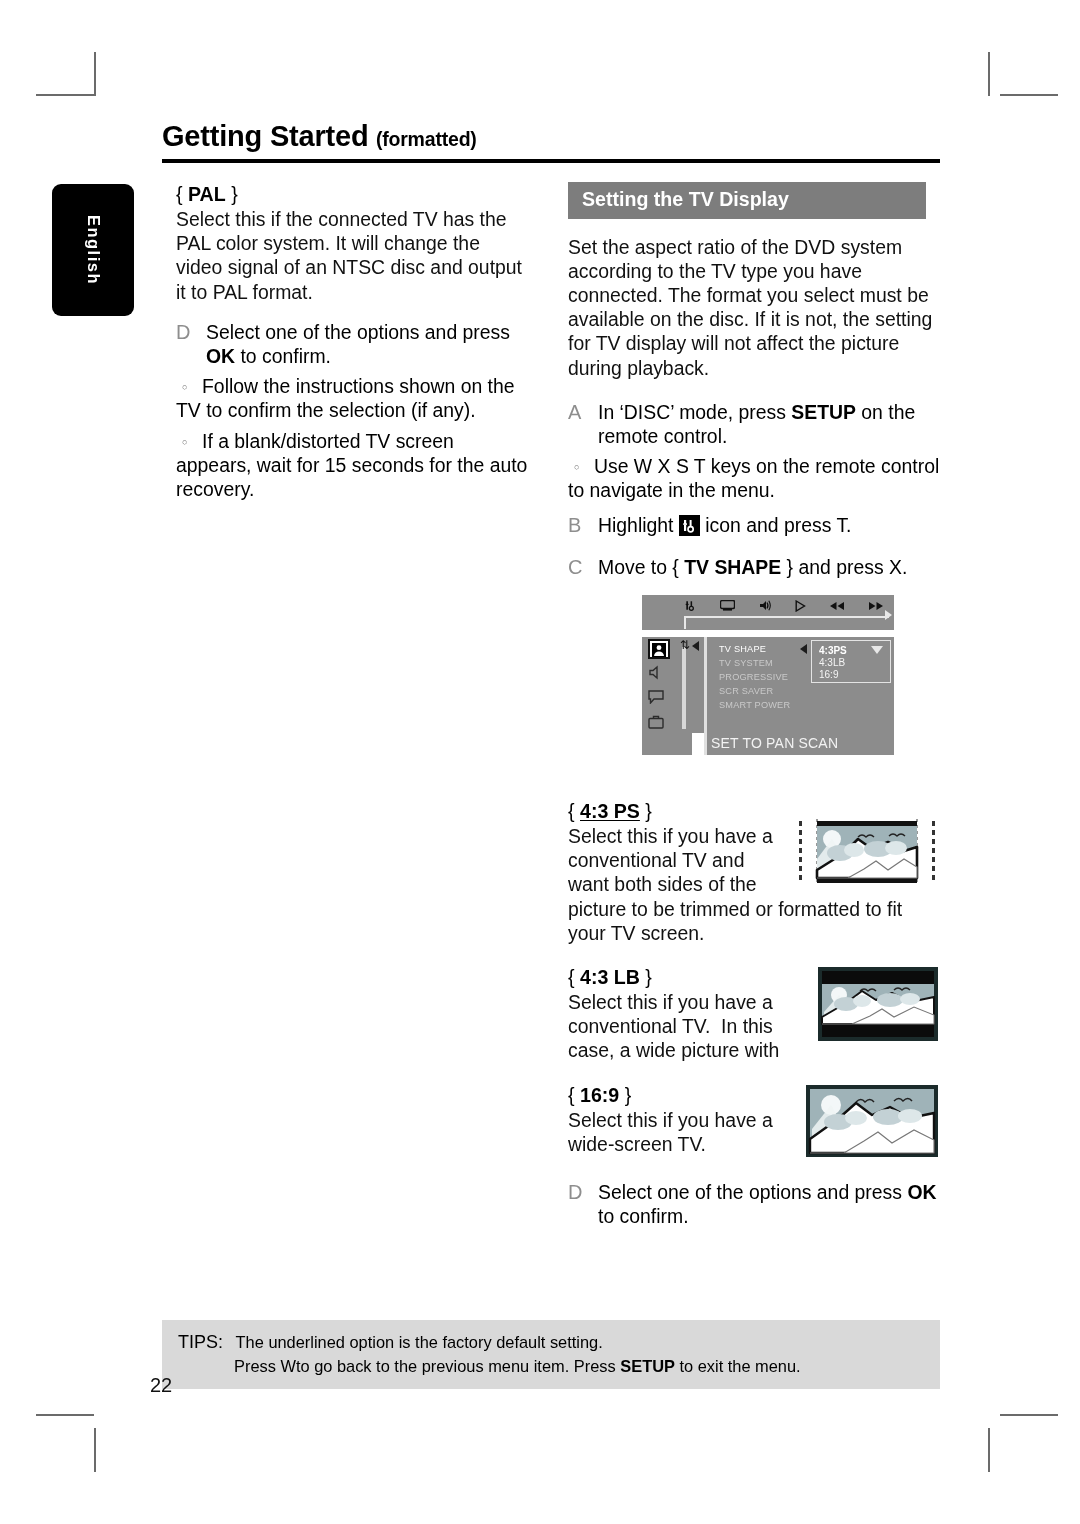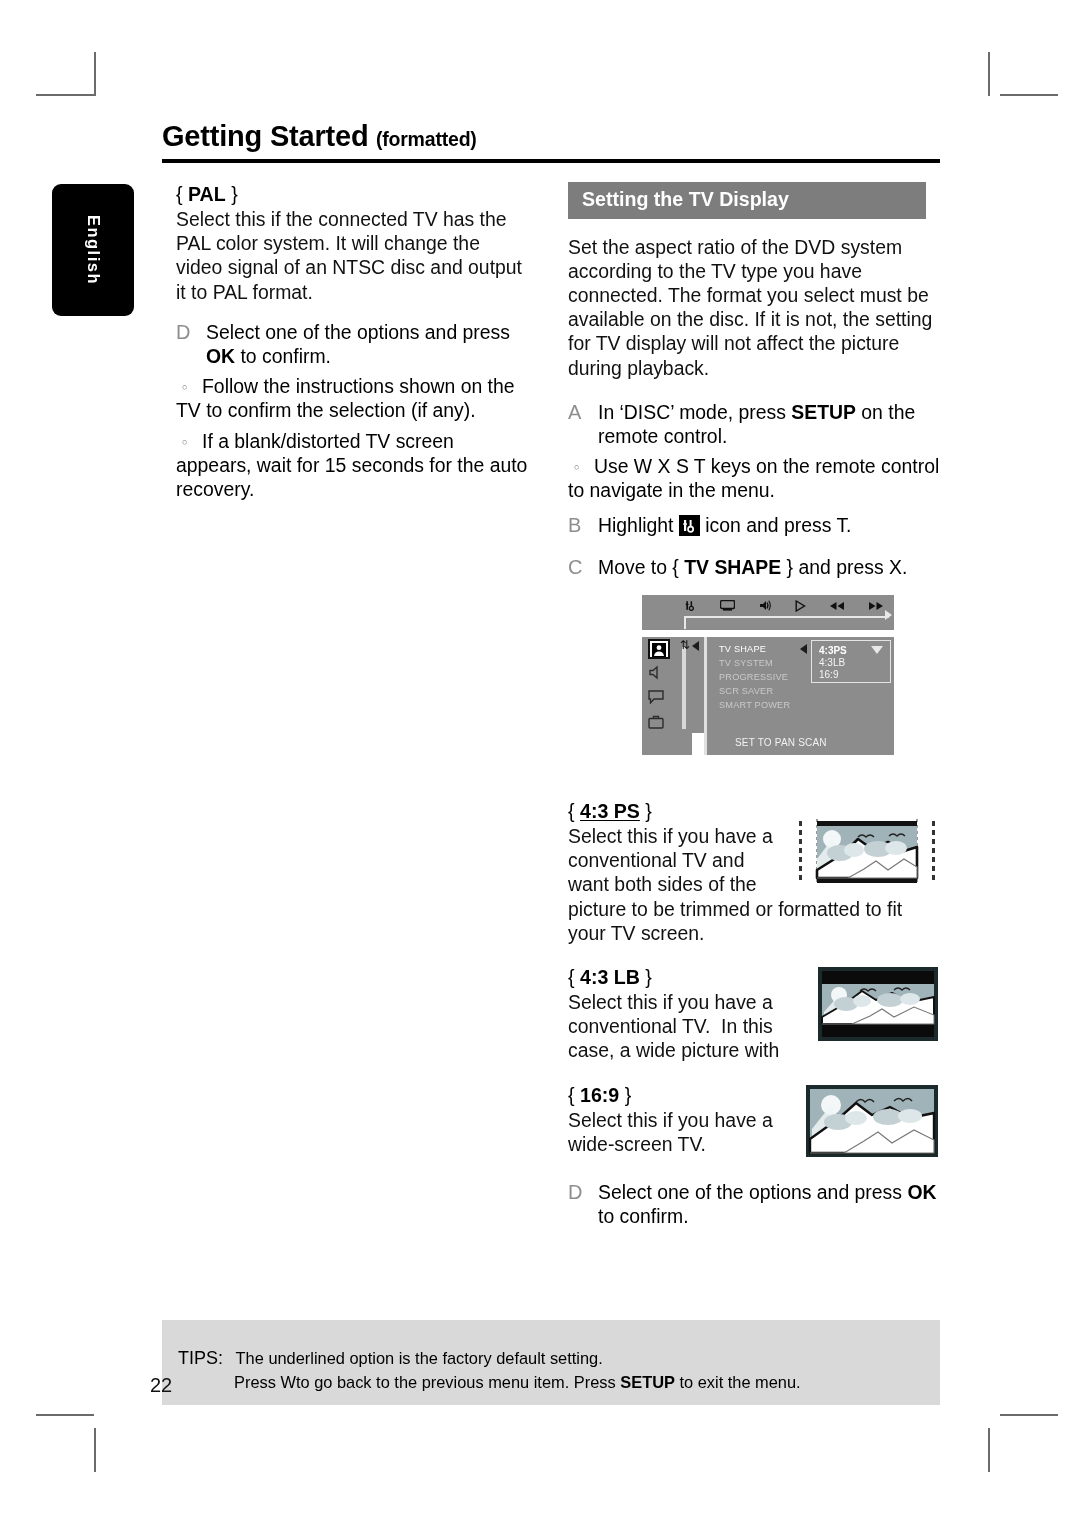--- a/index.html
+++ b/index.html
@@ -339,21 +339,21 @@
   
   .tvpic { position: absolute; }
 
   
   #tips {
     position: absolute;
     left: 12px;
     top: 1200px;
     width: 778px;
     background: #d9d9d9;
-    padding: 26px 0 11px 0;
+    padding: 10px 0 11px 0;
     box-sizing: border-box;
   }
   #tips .line {
     font-size: 16.4px;
     line-height: 24px;
     padding-left: 16px;
   }
   #tips .line.l2 { padding-left: 72px; }
   #tips b { font-weight: bold; }
   #tips .lbl { font-size: 18px; }
@@ -557,21 +557,21 @@
             <div id="osd-valbox">
               <div class="v sel" style="top:5px;">4:3PS</div>
               <div class="v" style="top:17px;">4:3LB</div>
               <div class="v" style="top:29px;">16:9</div>
               <div class="caretdown"></div>
             </div>
           </div>
         </div>
 
         <div style="position:absolute;left:62px;top:138px;width:190px;height:22px;background:#8c8c8c;border-left:3px solid #e0e0e0;box-sizing:border-box;">
-          <div style="position:absolute;left:28px;top:5px;color:#f2f2f2;font-size:10px;line-height:10px;letter-spacing:0.2px;white-space:nowrap;">SET TO PAN SCAN</div>
+          <div style="position:absolute;left:4px;top:5px;color:#f2f2f2;font-size:14px;line-height:10px;letter-spacing:0.2px;white-space:nowrap;">SET TO PAN SCAN</div>
         </div>
         <div style="position:absolute;left:0;top:138px;width:50px;height:22px;background:#8c8c8c;"></div>
       </div>
 
       <div class="gap24"></div>
 
       <div style="position:relative;">
         <div class="opt-title">
           <span>{</span>
           <b><u>4:3 PS</u></b>

